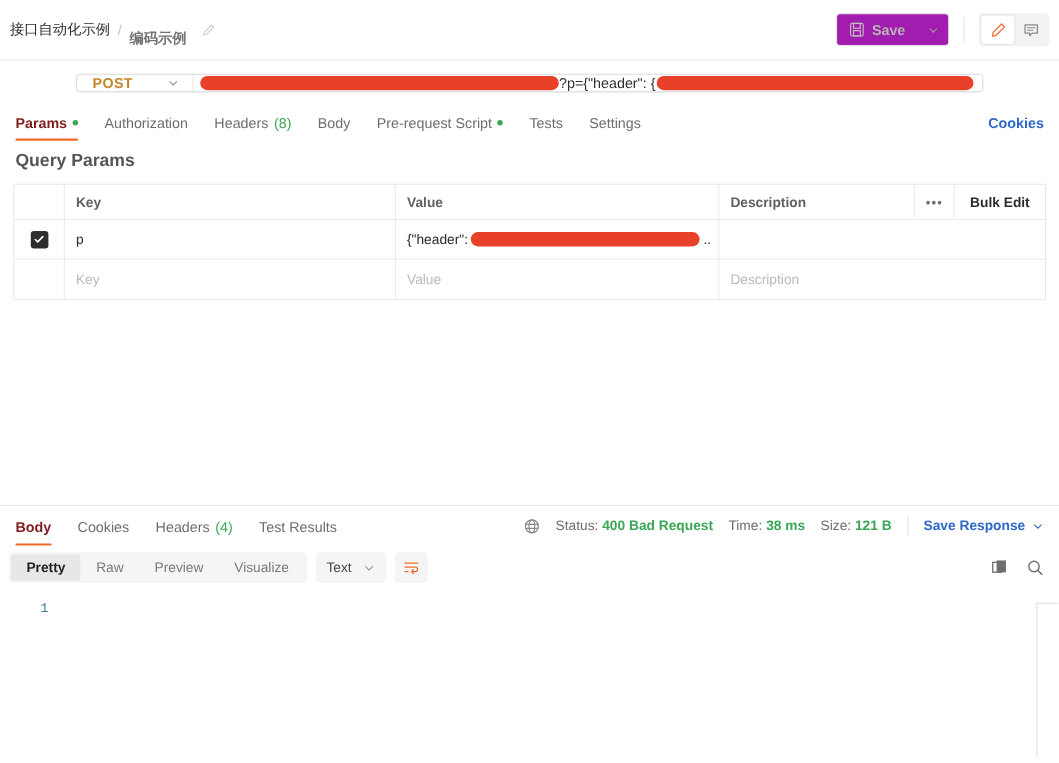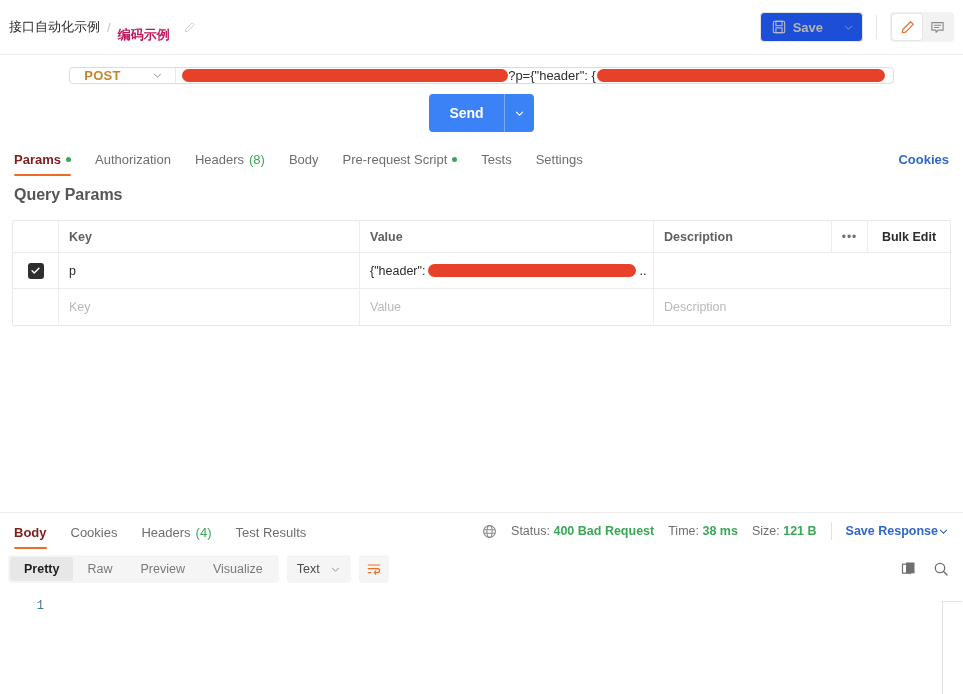--- a/index.html
+++ b/index.html
@@ -14,27 +14,27 @@
   
   .topbar {
     height: 55px;
     display: flex;
     align-items: center;
     padding: 0 9px;
     border-bottom: 1px solid #ebebeb;
   }
   .breadcrumb { display: flex; align-items: center; gap: 7px; font-size: 13px; }
   .bc-sep { color: #c4c4c4; }
-  .bc-current { color: #be185d; font-weight: 700; margin-top: 16px; }
+  .bc-current { color: #737373; font-weight: 700; margin-top: 16px; }
   .pencil-sm { margin-left: 6px; opacity: .45; display: flex; align-items: center; }
 
   .topbar-right { margin-left: auto; display: flex; align-items: center; gap: 0; }
   .save-group {
     display: flex; align-items: center;
-    background: #1d4ed8; border: 1px solid #e6e6e6; border-radius: 4px;
+    background: #a21caf; border: 1px solid #e6e6e6; border-radius: 4px;
     height: 30px; overflow: hidden;
   }
   .save-btn {
     display: flex; align-items: center; gap: 7px;
     padding: 0 11px; height: 100%;
     color: #b5b5b5; font-size: 13px; font-weight: 600;
   }
   .save-caret {
     width: 28px; height: 100%;
     display: flex; align-items: center; justify-content: center;
@@ -136,21 +136,21 @@
   .cnt { color: #3aa757; }
   .cookies-link {
     margin-left: auto;
     color: #2e68c7; font-size: 13px; font-weight: 600;
     display: flex; align-items: center; height: 34px;
   }
 
   
   .qp-title { padding: 10px 14px 8px 14px; font-size: 16px; color: #555; font-weight: 600; }
   .table {
-    margin: 8px 12px;
+    margin: 3px 12px;
     border: 1px solid #e8e8e8;
     border-radius: 2px;
   }
   .trow { display: flex; border-bottom: 1px solid #ececec; height: 32px; }
   .trow:last-child { border-bottom: none; }
   .trow.header { height: 32px; }
   .tcell {
     display: flex; align-items: center;
     padding: 0 10px;
     font-size: 12.5px;
@@ -183,21 +183,21 @@
   
   .resp-head {
     display: flex; align-items: center;
     padding: 0 14px;
     height: 36px;
   }
   .resp-tabs { display: flex; align-items: flex-end; height: 36px; }
   .resp-meta { margin-left: auto; display: flex; align-items: center; gap: 14px; font-size: 12.5px; color: #6e6e6e; }
   .meta-val-green { color: #3aa757; font-weight: 600; }
   .meta-item { white-space: nowrap; }
-  .save-resp { display: flex; align-items: center; color: #2e68c7; font-weight: 700; font-size: 12.5px; }
+  .save-resp { display: flex; align-items: center; gap: 6px; color: #2e68c7; font-weight: 700; font-size: 12.5px; }
   .meta-sep { width: 1px; height: 18px; background: #e2e2e2; }
 
   
   .resp-toolbar {
     display: flex; align-items: center; gap: 8px;
     padding: 6px 14px 8px 8px;
   }
   .seg {
     display: flex; align-items: center;
     background: #f5f5f5; border-radius: 4px;
@@ -300,28 +300,20 @@
           </svg>
       </span>
     </div>
     <div class="url-text">
       <span class="redact" style="width:326px"></span>
       <span>?p={"header": {</span>
       <span class="redact" style="width:288px;margin-left:1px"></span>
     </div>
   </div>
 
-  <div class="send-group">
-    <div class="send-btn">Send</div>
-    <div class="send-caret">
-      <svg width="11" height="11" viewBox="0 0 16 16">
-          <path d="M3.5 6l4.5 4.5L12.5 6" fill="none" stroke="#fff" stroke-width="1.5" stroke-linecap="round"></path>
-        </svg>
-    </div>
-  </div>
 </div>
 
 <div class="req-tabs">
   <div class="rtab active">
     <span>Params</span>
     <span class="dot"></span>
   </div>
   <div class="rtab">
     <span>Authorization</span>
   </div>

